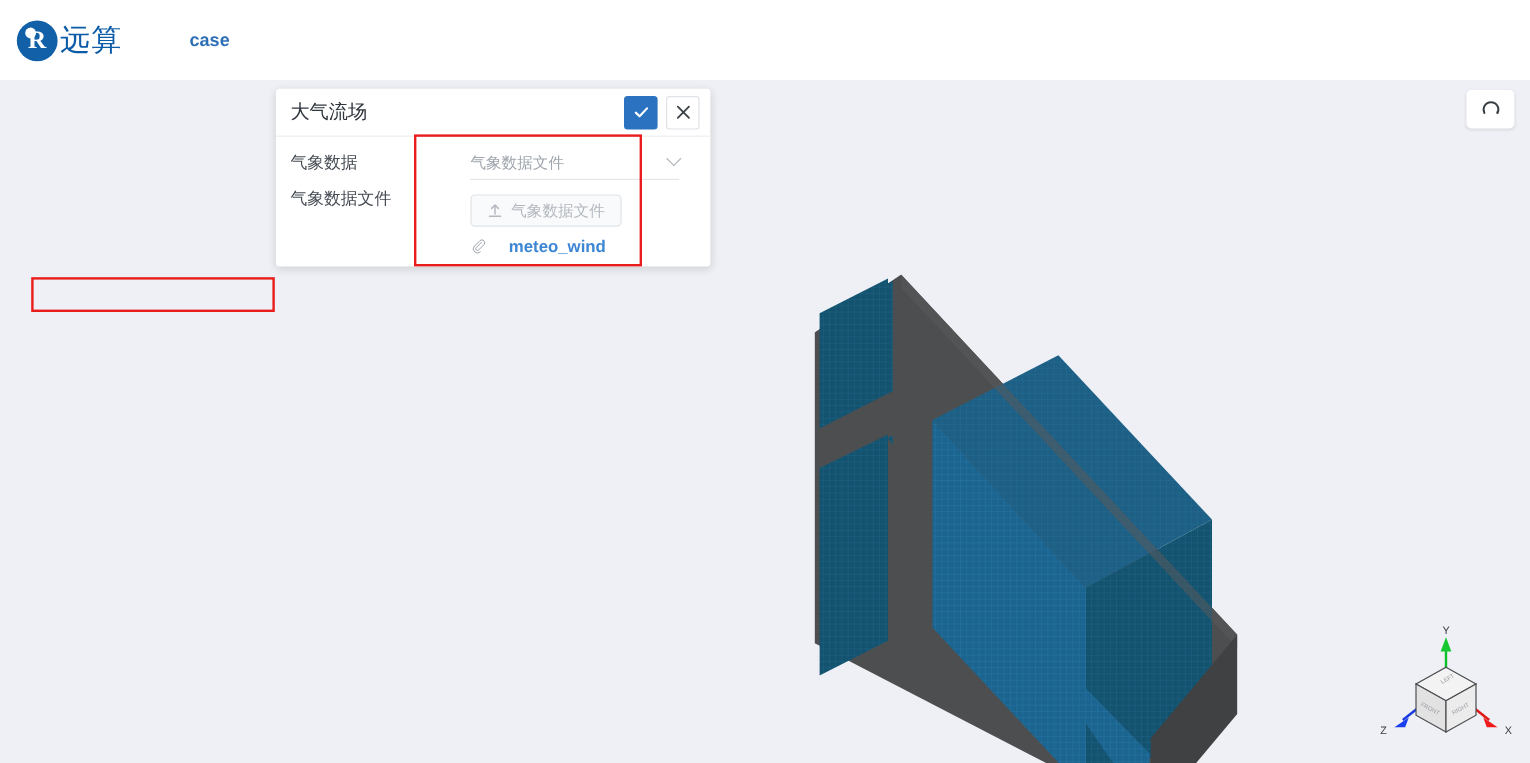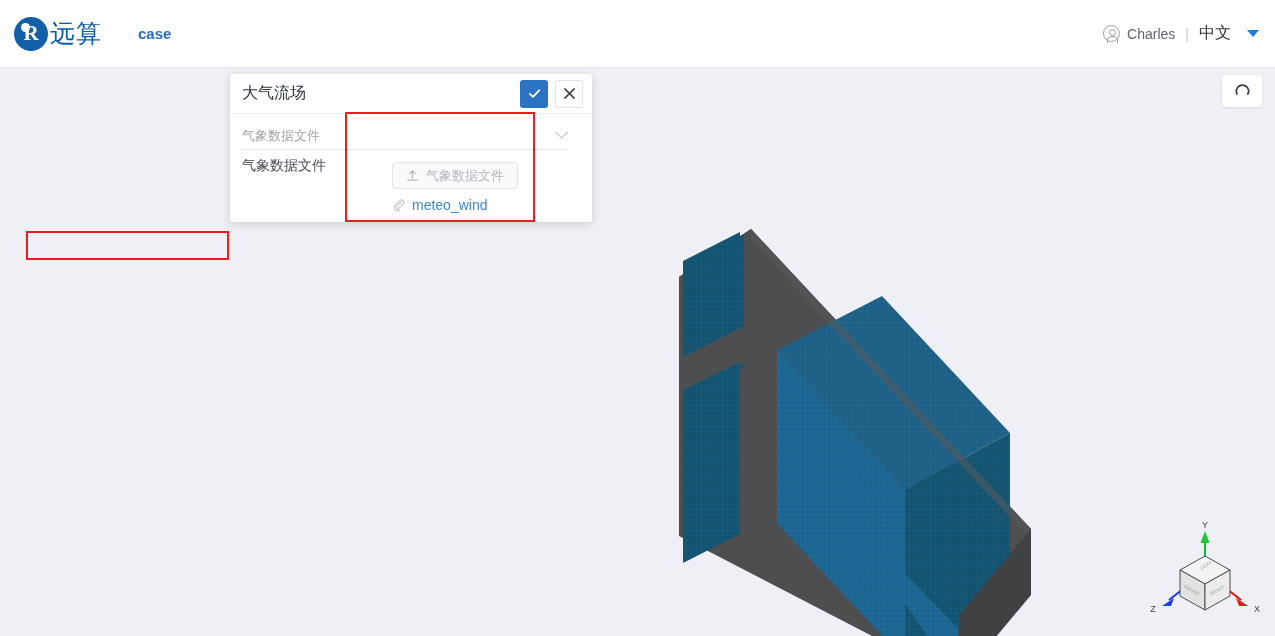--- a/index.html
+++ b/index.html
@@ -30,21 +30,21 @@
   .logo-mark::after {
     content: ""; position: absolute;
     width: 9px; height: 9px; border-radius: 50%;
     background: #fff; top: 6px; left: 7px;
   }
   .logo-text {
     font-size: 25px; font-weight: normal; color: #0d5ca8;
     margin-left: 2px; letter-spacing: 1px;
   }
   #case-label {
-    margin-left: 36px; font-size: 15px; font-weight: bold;
+    margin-left: 56px; font-size: 15px; font-weight: bold;
     color: #2c6fb5;
   }
   #header-right {
     margin-left: auto; margin-right: 16px;
     display: flex; align-items: center; gap: 10px;
   }
   .user-chip { display: flex; align-items: center; gap: 7px; color: #5d6470; font-size: 14px; }
   .user-avatar {
     width: 17px; height: 17px; border-radius: 50%;
     border: 1.3px solid #9aa0aa; position: relative;
@@ -188,22 +188,23 @@
   }
   .upload-btn {
     margin-top: 9px;
     display: inline-flex; align-items: center; gap: 7px;
     height: 27px; padding: 0 13px;
     border: 1px solid #e0e3e7; border-radius: 4px;
     background: #f9fafb; cursor: pointer;
   }
   .upload-btn span.txt { font-size: 13px; color: #b3b8bf; }
   .file-link {
-    margin-top: 8px; display: flex; align-items: center; gap: 6px;
+    margin-top: 8px; display: flex; align-items: center; gap: 18px;
     cursor: pointer;
+    font-weight: bold;
   }
   .file-link .name { font-size: 14px; color: #3d86d4; }
 
   
   #viewport {
     position: absolute; left: 0; top: 68px;
     width: 1275px; height: 568px;
     background: #eef0f5; z-index: 1;
   }
   #reload-btn {
@@ -223,29 +224,20 @@
 </head>
 <body>
 
 <div id="header">
   <div id="brand">
     <div class="logo-mark">R</div>
     <div class="logo-text">远算</div>
   </div>
   <div id="case-label">case</div>
 
-  <div id="header-right">
-    <div class="user-chip">
-      <span class="user-avatar"></span>
-      <span>Charles</span>
-    </div>
-    <span class="hdr-divider">|</span>
-    <span class="lang-label">中文</span>
-    <span class="lang-caret"></span>
-  </div>
 </div>
 
 <div id="viewport">
 
   <svg id="model-svg" width="1275" height="568">
     <defs>
       <pattern id="meshFront" width="5.2" height="5.2" patternUnits="userSpaceOnUse">
         <rect width="5.2" height="5.2" fill="#1b6490"></rect>
         <path d="M5.2 0 V5.2 M0 5.2 H5.2" stroke="#2d7ba8" stroke-width="0.55"></path>
       </pattern>
@@ -425,20 +417,21 @@
       <div class="dlg-btn cancel">
         <svg width="13" height="13" viewBox="0 0 14 14">
           <path d="M2 2 L12 12 M12 2 L2 12" stroke="#3a3f45" stroke-width="1.6" stroke-linecap="round"></path>
         </svg>
       </div>
     </div>
   </div>
 
   <div id="dialog-body">
     <div class="form-row">
+      <div class="form-label">气象数据</div>
       <div class="form-field">
         <div class="select-box">
           <span class="select-value">气象数据文件</span>
           <span class="select-caret"></span>
         </div>
       </div>
     </div>
 
     <div class="form-row">
       <div class="form-label">气象数据文件</div>

